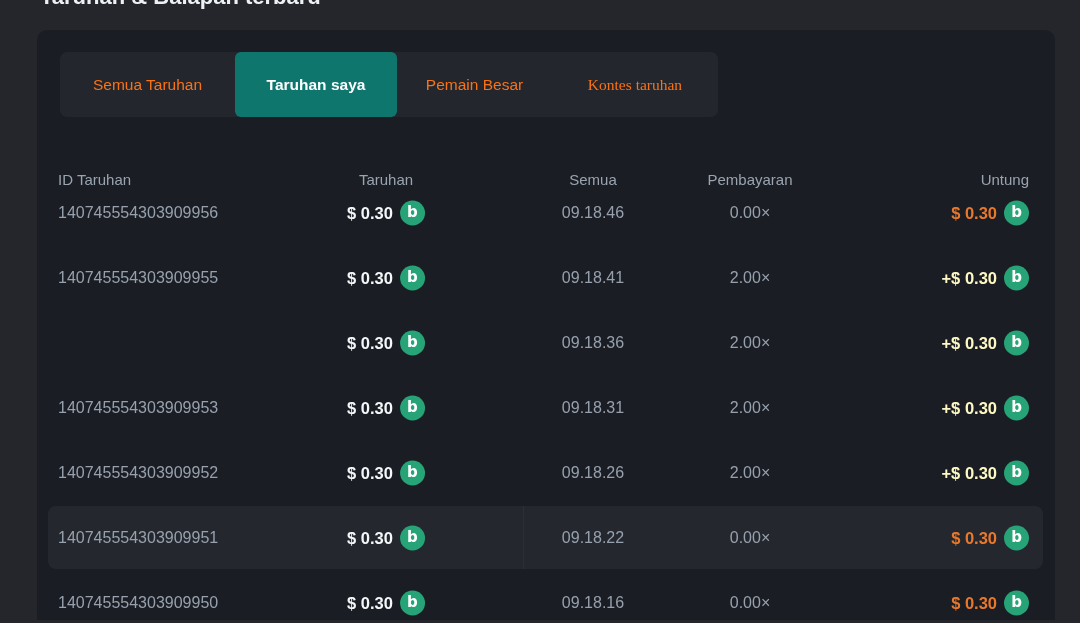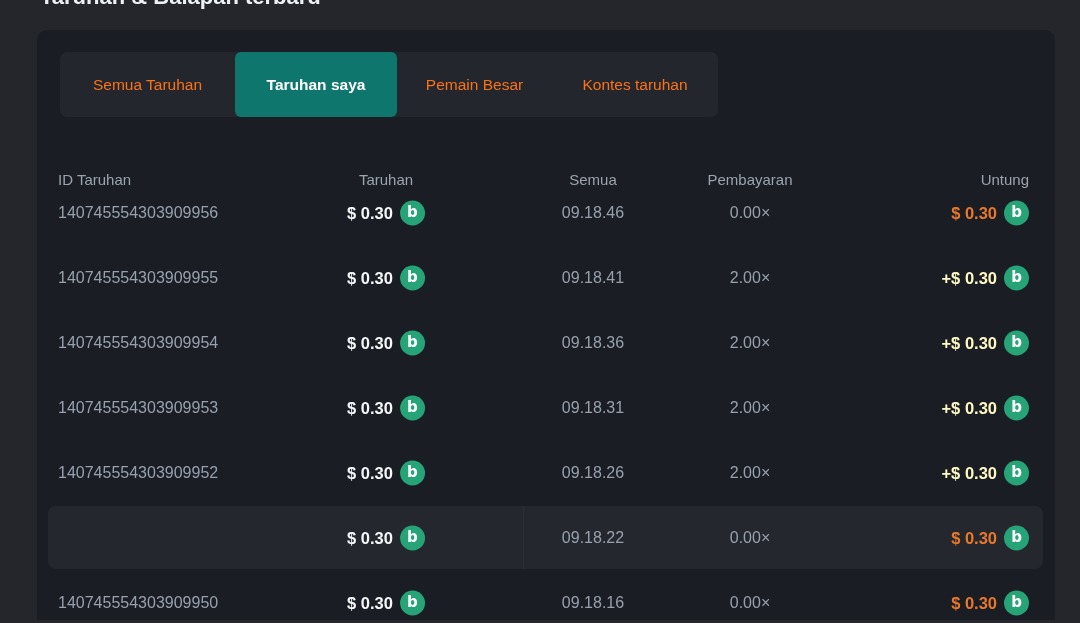--- a/index.html
+++ b/index.html
@@ -26,21 +26,21 @@
   }
   .tab{
     appearance:none;border:none;background:transparent;cursor:pointer;
     font-family:inherit;font-size:15.5px;color:#f97316;
     display:flex;align-items:center;justify-content:center;
     padding:0;border-radius:6px;
   }
   .tab:nth-child(1){width:175px;}
   .tab:nth-child(2){width:162px;}
   .tab:nth-child(3){width:155px;}
-  .tab:nth-child(4){width:166px;}
+  .tab:nth-child(4){width:166px;font-family:Liberation Serif, serif;}
   .tab.active{
     background:#0f766e;color:#ffffff;font-weight:700;
   }
   
   .thead{position:absolute;left:0;top:128px;width:100%;height:42px;}
   .tbody{position:absolute;left:0;top:150px;width:100%;}
   .row{position:relative;height:65px;}
   .c{
     position:absolute;top:50%;transform:translateY(-50%);
     font-size:16px;color:#97a1ad;white-space:nowrap;z-index:2;
@@ -128,21 +128,20 @@
       <span class="c c-payout">2.00×</span>
       <span class="c c-profit">
         <span class="pval" data-state="win">+$ 0.30</span>
         <span class="coin">
             <i>b</i>
           </span>
       </span>
     </div>
 
     <div class="row">
-      <span class="c c-id">140745554303909954</span>
       <span class="c c-bet">
         <span class="bet-val">$ 0.30</span>
         <span class="coin">
             <i>b</i>
           </span>
       </span>
       <span class="c c-time">09.18.36</span>
       <span class="c c-payout">2.00×</span>
       <span class="c c-profit">
         <span class="pval" data-state="win">+$ 0.30</span>
@@ -182,20 +181,21 @@
       <span class="c c-payout">2.00×</span>
       <span class="c c-profit">
         <span class="pval" data-state="win">+$ 0.30</span>
         <span class="coin">
             <i>b</i>
           </span>
       </span>
     </div>
 
     <div class="row highlight">
+      <span class="c c-id">140745554303909951</span>
       <span class="c c-bet">
         <span class="bet-val">$ 0.30</span>
         <span class="coin">
             <i>b</i>
           </span>
       </span>
       <span class="c c-time">09.18.22</span>
       <span class="c c-payout">0.00×</span>
       <span class="c c-profit">
         <span class="pval" data-state="loss">$ 0.30</span>

